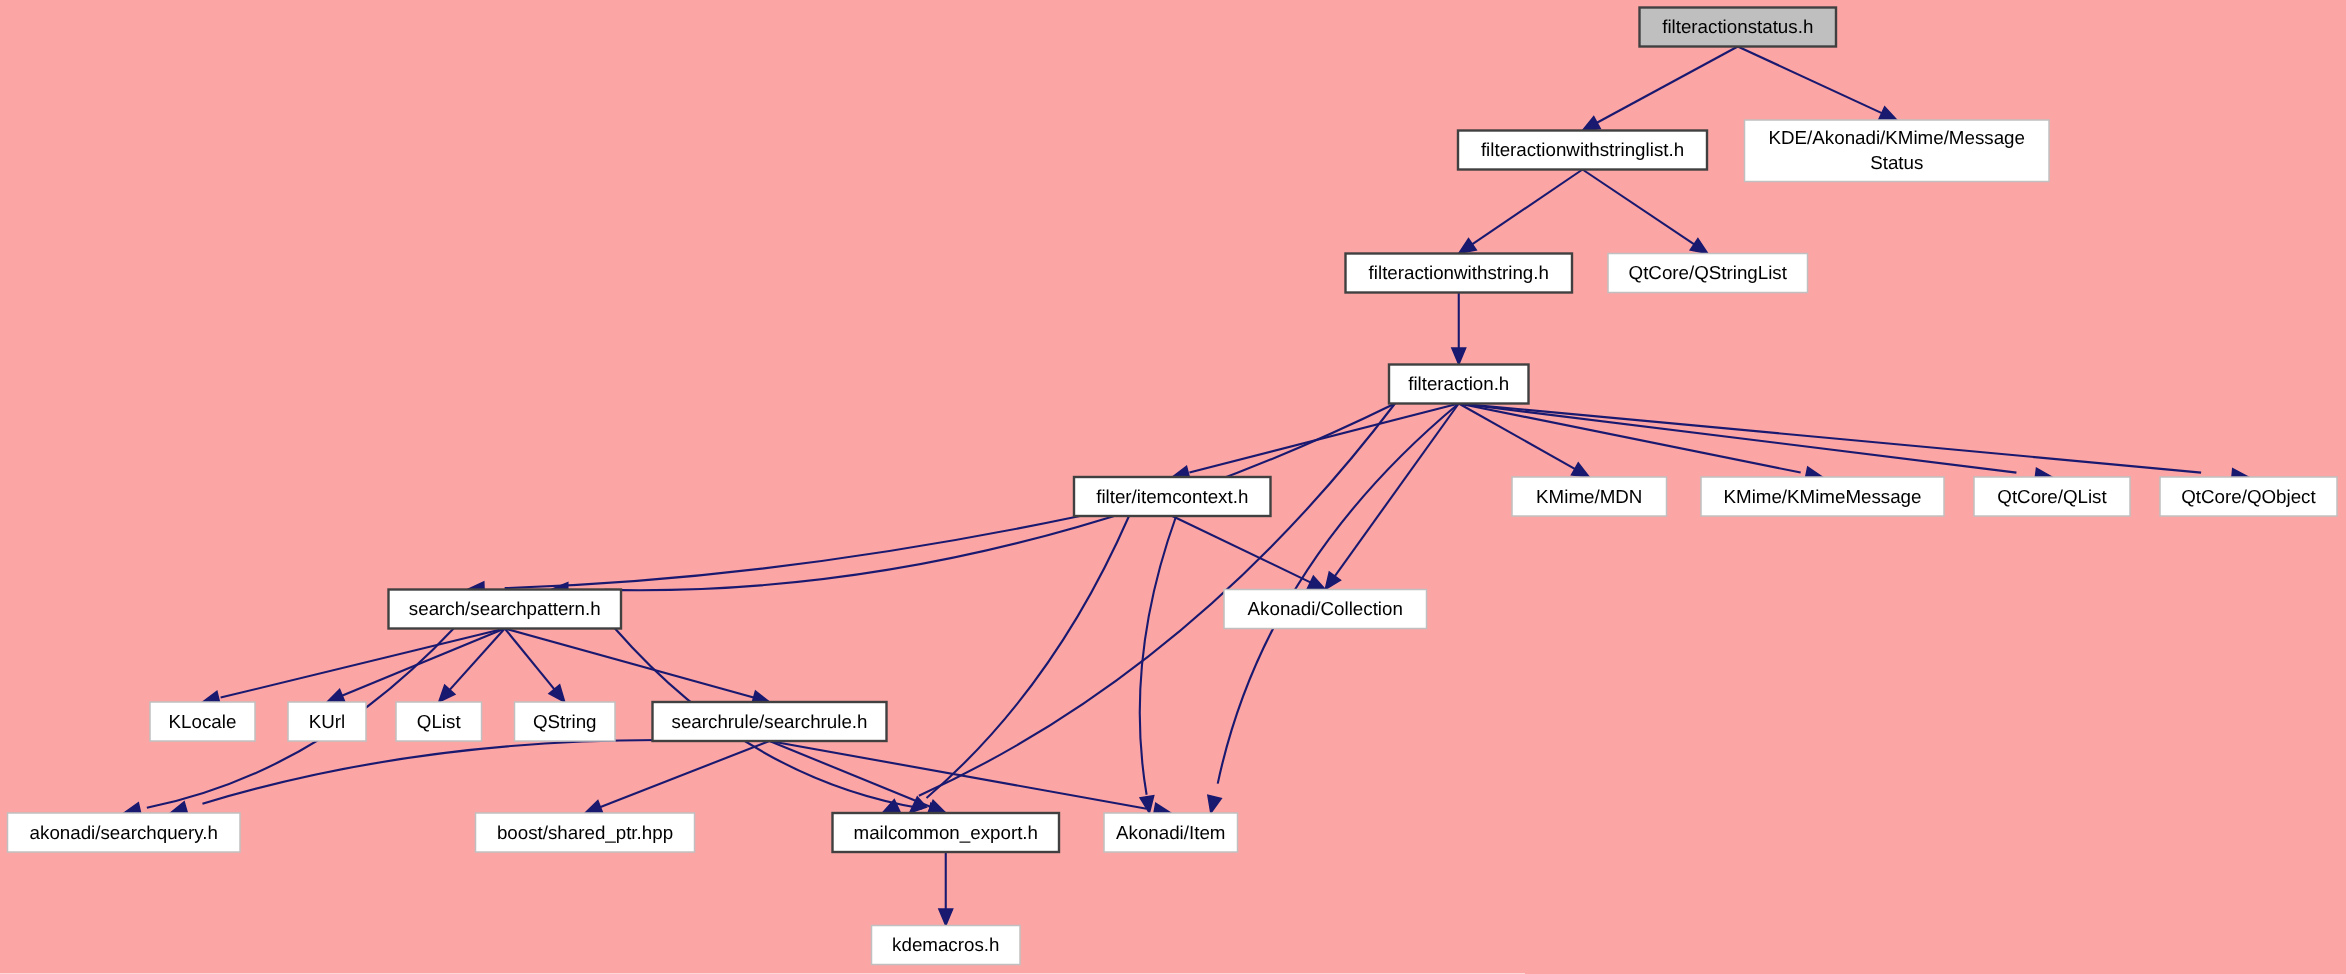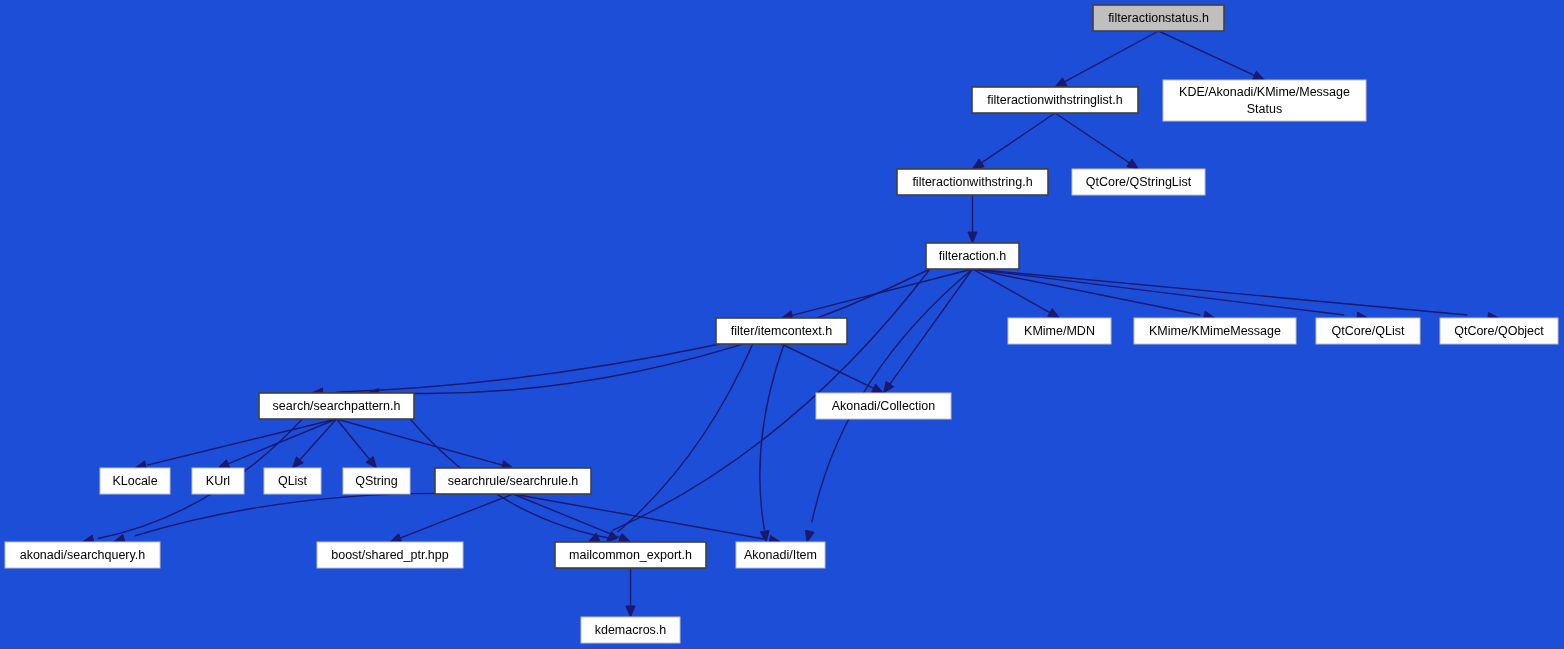--- a/index.html
+++ b/index.html
@@ -4,21 +4,21 @@
 <style>
   html, body {
     margin: 0;
     padding: 0;
     background: #ffffff;
   }
   #canvas {
     position: relative;
     width: 1564px;
     height: 649px;
-    background: #1d4ed8;
+    background: #fca5a5;
     font-family: "Liberation Sans", sans-serif;
     overflow: hidden;
   }
   svg.graph {
     position: absolute;
     left: 0;
     top: 0;
     width: 1564px;
     height: 649px;
   }

